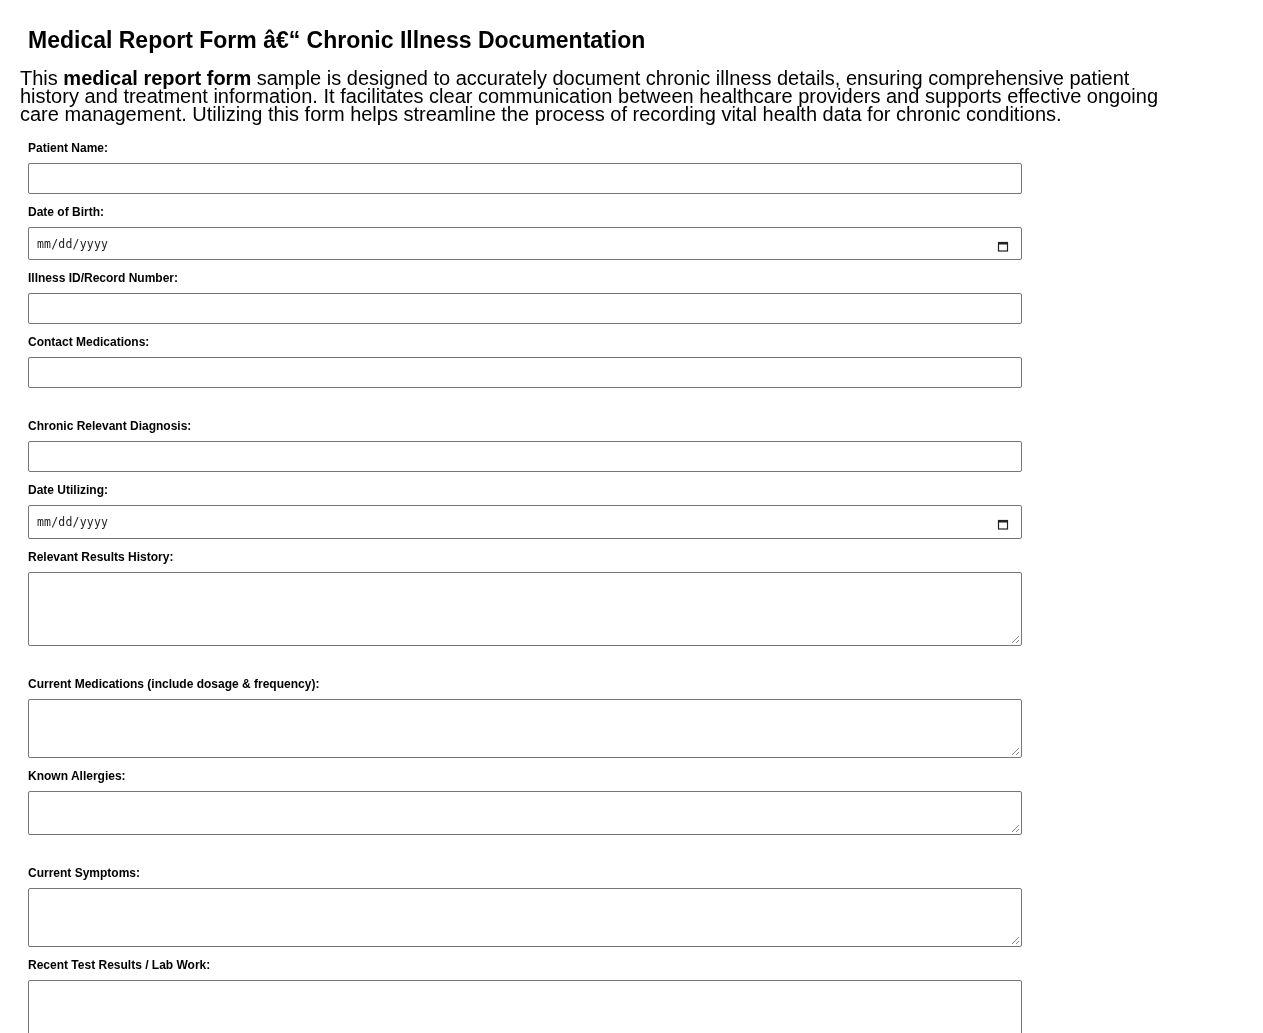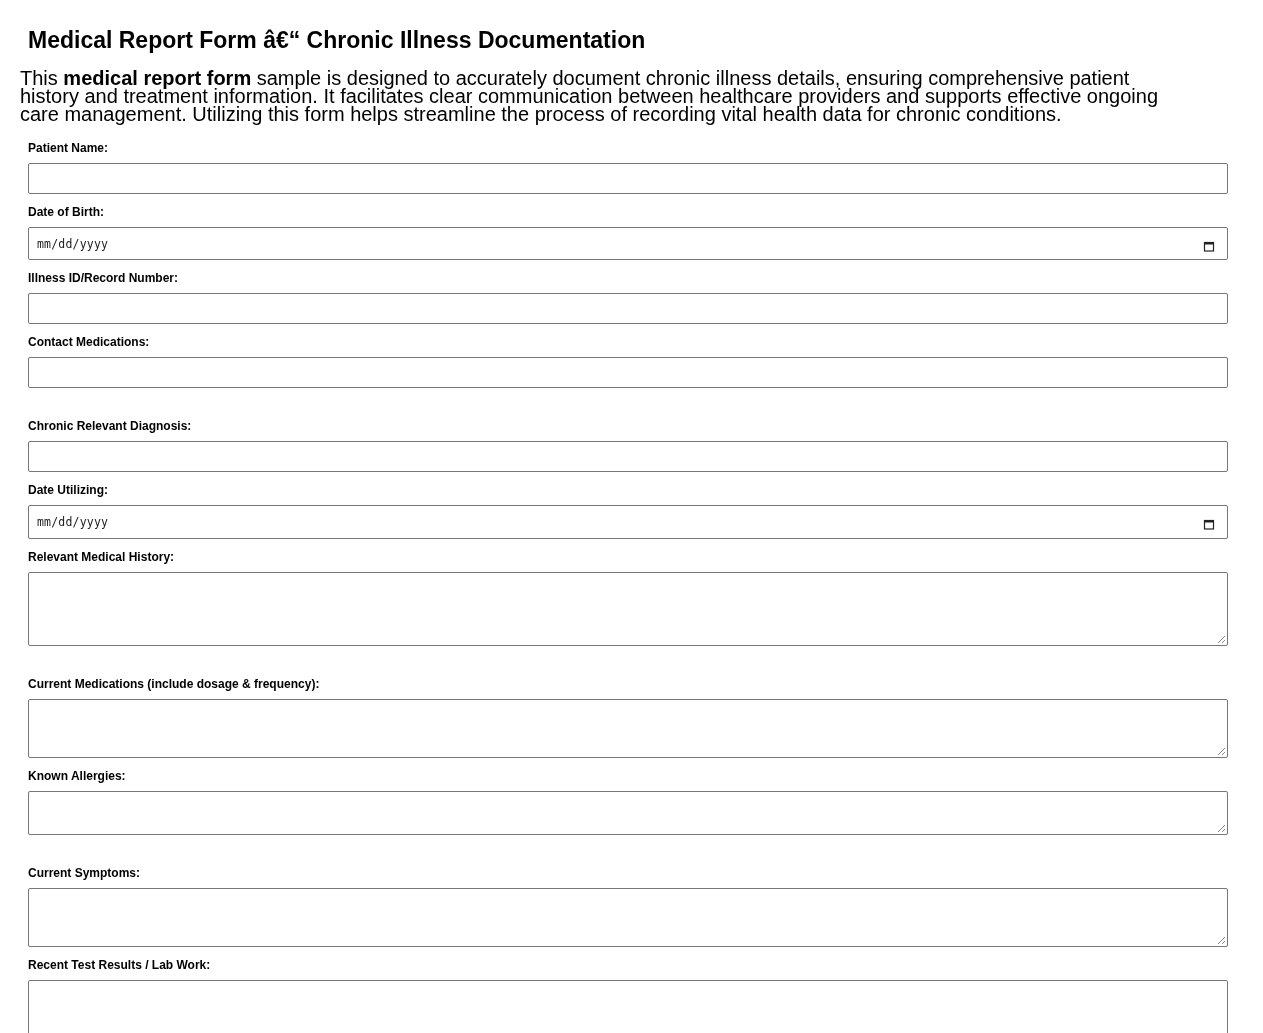--- a/index.html
+++ b/index.html
@@ -42,21 +42,21 @@
       position: absolute;
       left: 28px;
       font-size: 12px;
       font-weight: bold;
       line-height: 18px;
       white-space: nowrap;
     }
     .text-input, .date-input, .textarea {
       position: absolute;
       left: 28px;
-      width: 1200px;
+      width: 994px;
       box-sizing: border-box;
       border: 1px solid #767676;
       border-radius: 2px;
       background: #fff;
       margin: 0;
       padding: 0;
     }
     .date-input {
       display: flex;
       align-items: center;
@@ -118,21 +118,21 @@
   <div class="date-input" style="top:505px;height:34px">
     <span class="date-placeholder">mm/dd/yyyy</span>
     <span class="calendar-icon">
       <svg width="12" height="12" viewBox="0 0 12 12">
           <rect x="1.5" y="2.5" width="9" height="8.5" fill="none" stroke="#222" stroke-width="1.2"></rect>
           <rect x="1.5" y="2.5" width="9" height="2" fill="#222"></rect>
         </svg>
     </span>
   </div>
 
-  <label class="field-label" style="top:548px">Relevant Medical History:</label>
+  <label class="field-label" style="top:548px">Relevant Results History:</label>
   <div class="textarea" style="top:572px;height:74px">
     <svg class="resize-handle" viewBox="0 0 9 9">
         <line x1="1" y1="8" x2="8" y2="1" stroke="#888" stroke-width="1"></line>
         <line x1="5" y1="8" x2="8" y2="5" stroke="#888" stroke-width="1"></line>
       </svg>
   </div>
 
   <label class="field-label" style="top:675px">Current Medications (include dosage &amp; frequency):</label>
   <div class="textarea" style="top:699px;height:59px">
     <svg class="resize-handle" viewBox="0 0 9 9">

